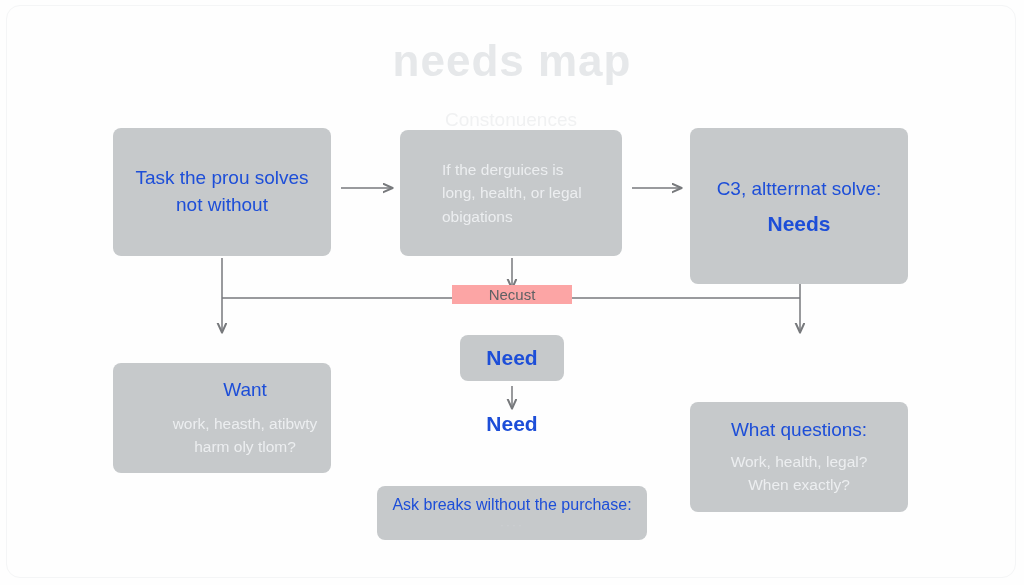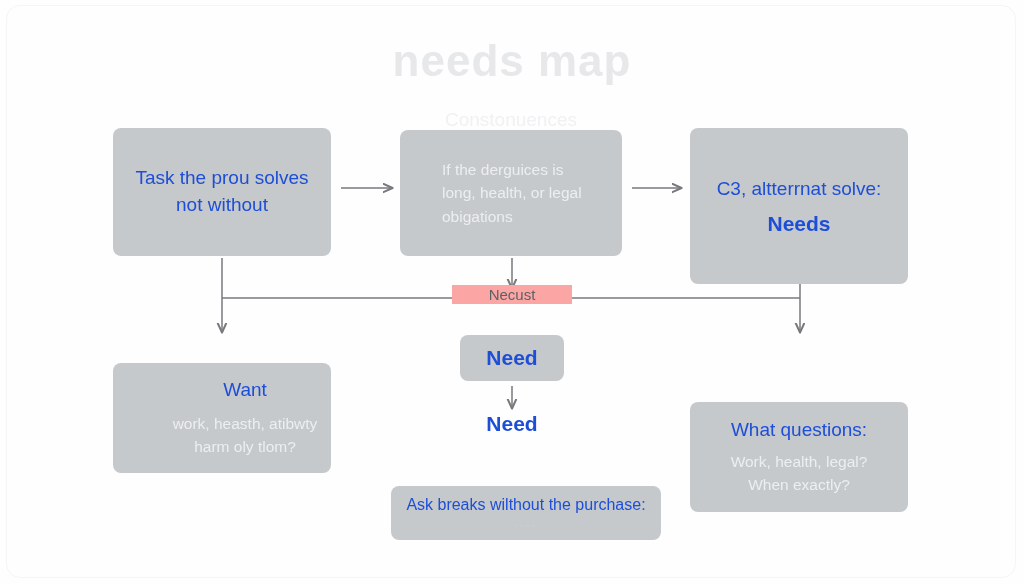--- a/index.html
+++ b/index.html
@@ -105,21 +105,21 @@
     font-size: 15px;
     background: #fca5a5;
     padding: 1px 0;
   }
 
   
   #box-want { left: 113px; top: 363px; width: 218px; height: 110px; padding-left: 46px; }
   #box-want .hd { margin-bottom: 8px; }
   #box-questions { left: 690px; top: 363px; width: 218px; height: 110px; margin-top: 39px; }
   #box-questions .hd { margin-bottom: 6px; }
-  #box-ask { left: 391px; top: 486px; width: 270px; height: 54px; }
+  #box-ask { left: 377px; top: 486px; width: 270px; height: 54px; }
   #box-ask .hd { font-size: 16px; }
   #box-ask .dots {
     color: #ced1d3;
     font-size: 12px;
     letter-spacing: 2px;
     margin-top: 2px;
   }
 
   svg#wires {
     position: absolute;

